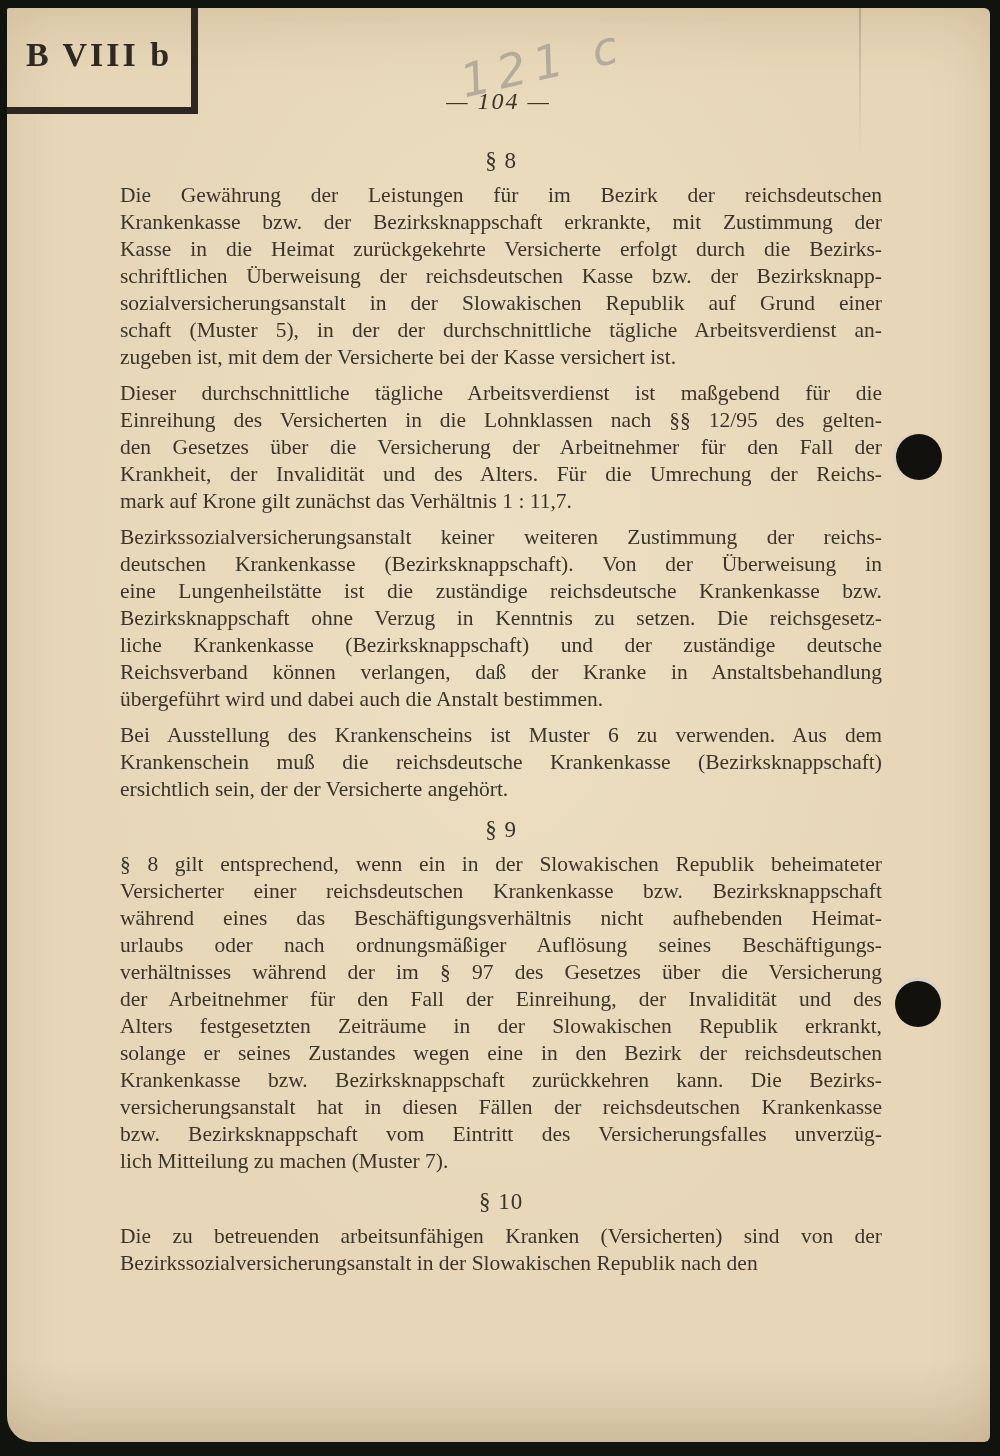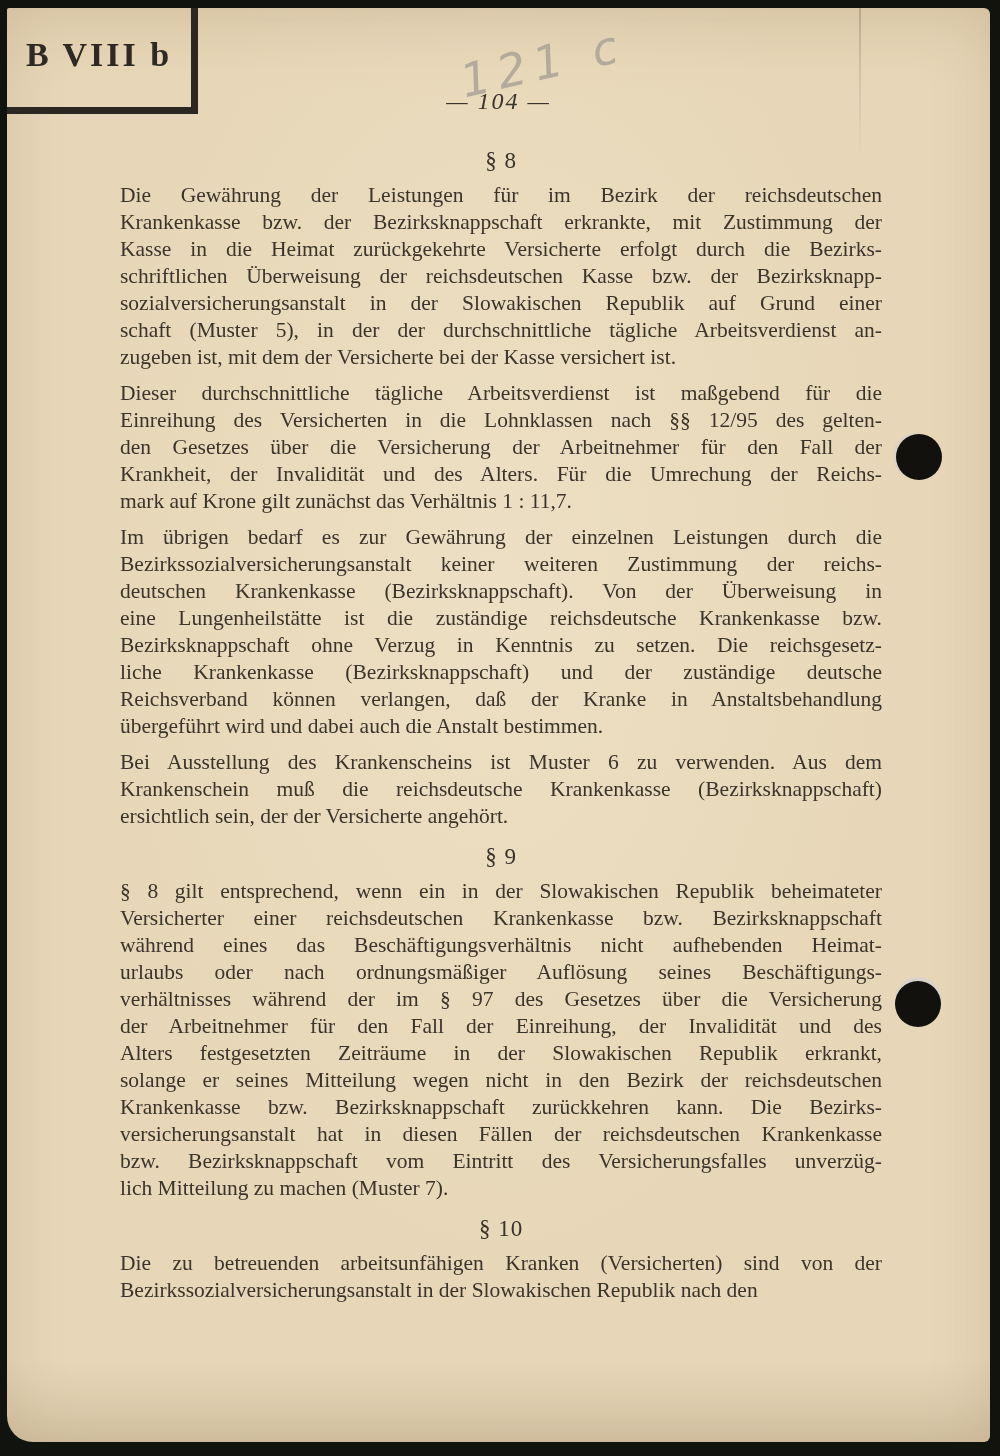--- a/index.html
+++ b/index.html
@@ -93,21 +93,20 @@
           <div class="line">zugeben ist, mit dem der Versicherte bei der Kasse versichert ist.</div>
         </div>
         <div class="paragraph">
           <div class="line just">Dieser durchschnittliche tägliche Arbeitsverdienst ist maßgebend für die</div>
           <div class="line just">Einreihung des Versicherten in die Lohnklassen nach §§ 12/95 des gelten-</div>
           <div class="line just">den Gesetzes über die Versicherung der Arbeitnehmer für den Fall der</div>
           <div class="line just">Krankheit, der Invalidität und des Alters. Für die Umrechung der Reichs-</div>
           <div class="line">mark auf Krone gilt zunächst das Verhältnis 1 : 11,7.</div>
         </div>
         <div class="paragraph">
-          <div class="line just">Im übrigen bedarf es zur Gewährung der einzelnen Leistungen durch die</div>
           <div class="line just">Bezirkssozialversicherungsanstalt keiner weiteren Zustimmung der reichs-</div>
           <div class="line just">deutschen Krankenkasse (Bezirksknappschaft). Von der Überweisung in</div>
           <div class="line just">eine Lungenheilstätte ist die zuständige reichsdeutsche Krankenkasse bzw.</div>
           <div class="line just">Bezirksknappschaft ohne Verzug in Kenntnis zu setzen. Die reichsgesetz-</div>
           <div class="line just">liche Krankenkasse (Bezirksknappschaft) und der zuständige deutsche</div>
           <div class="line just">Reichsverband können verlangen, daß der Kranke in Anstaltsbehandlung</div>
           <div class="line">übergeführt wird und dabei auch die Anstalt bestimmen.</div>
         </div>
         <div class="paragraph">
           <div class="line just">Bei Ausstellung des Krankenscheins ist Muster 6 zu verwenden. Aus dem</div>
@@ -116,21 +115,21 @@
         </div>
         <div class="section-heading">§ 9</div>
         <div class="paragraph">
           <div class="line just">§ 8 gilt entsprechend, wenn ein in der Slowakischen Republik beheimateter</div>
           <div class="line just">Versicherter einer reichsdeutschen Krankenkasse bzw. Bezirksknappschaft</div>
           <div class="line just">während eines das Beschäftigungsverhältnis nicht aufhebenden Heimat-</div>
           <div class="line just">urlaubs oder nach ordnungsmäßiger Auflösung seines Beschäftigungs-</div>
           <div class="line just">verhältnisses während der im § 97 des Gesetzes über die Versicherung</div>
           <div class="line just">der Arbeitnehmer für den Fall der Einreihung, der Invalidität und des</div>
           <div class="line just">Alters festgesetzten Zeiträume in der Slowakischen Republik erkrankt,</div>
-          <div class="line just">solange er seines Mitteilung wegen nicht in den Bezirk der reichsdeutschen</div>
+          <div class="line just">solange er seines Zustandes wegen eine in den Bezirk der reichsdeutschen</div>
           <div class="line just">Krankenkasse bzw. Bezirksknappschaft zurückkehren kann. Die Bezirks-</div>
           <div class="line just">versicherungsanstalt hat in diesen Fällen der reichsdeutschen Krankenkasse</div>
           <div class="line just">bzw. Bezirksknappschaft vom Eintritt des Versicherungsfalles unverzüg-</div>
           <div class="line">lich Mitteilung zu machen (Muster 7).</div>
         </div>
         <div class="section-heading">§ 10</div>
         <div class="paragraph">
           <div class="line just">Die zu betreuenden arbeitsunfähigen Kranken (Versicherten) sind von der</div>
           <div class="line">Bezirkssozialversicherungsanstalt in der Slowakischen Republik nach den</div>
         </div>

